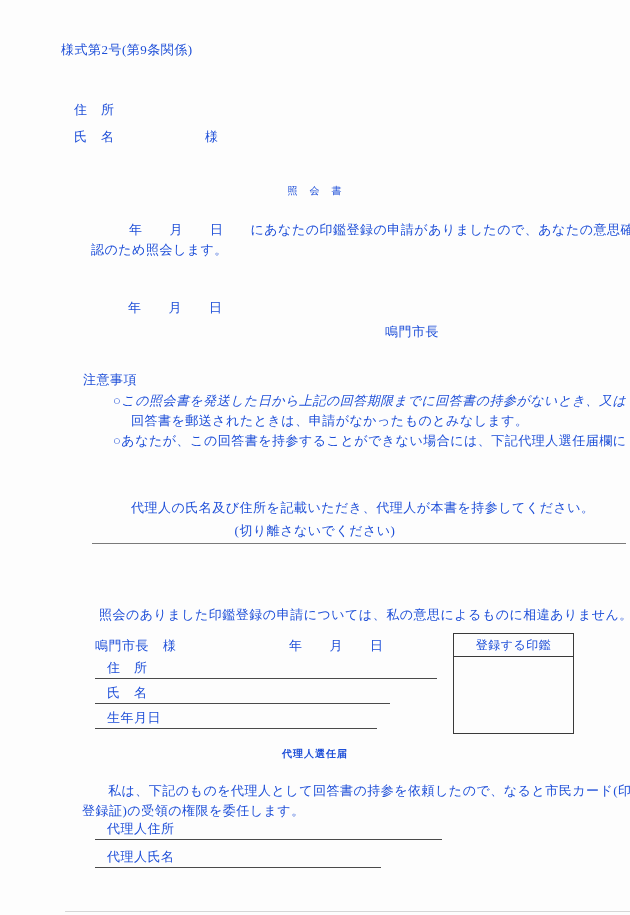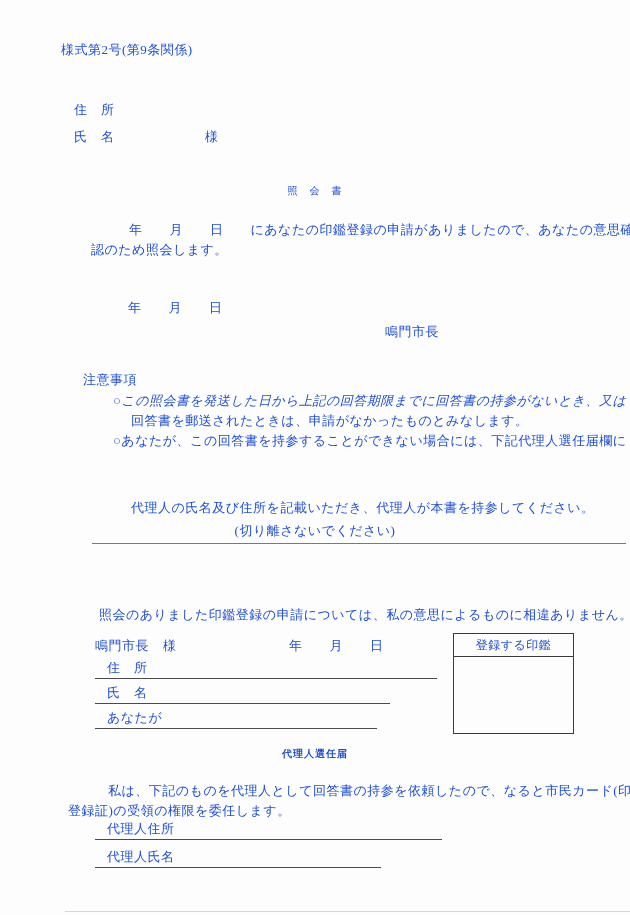--- a/index.html
+++ b/index.html
@@ -99,26 +99,26 @@
     <div class="bd"></div>
   </div>
 
   <div class="field" style="left:95px; top:658px; width:342px;">
     <span class="lbl">住　所</span>
   </div>
   <div class="field" style="left:95px; top:683px; width:295px;">
     <span class="lbl">氏　名</span>
   </div>
   <div class="field" style="left:95px; top:708px; width:282px;">
-    <span class="lbl">あなたが</span>
+    <span class="lbl">生年月日</span>
   </div>
 
   <div class="t center title" style="top:747px;font-weight:bold;">代理人選任届</div>
   <div class="t" style="left:108px; top:782px;">私は、下記のものを代理人として回答書の持参を依頼したので、なると市民カード(印鑑</div>
-  <div class="t" style="left:68px; top:802px;">登録証)の受領の権限を委任します。</div>
+  <div class="t" style="left:82px; top:802px;">登録証)の受領の権限を委任します。</div>
 
   <div class="field" style="left:95px; top:847px; width:286px;">
     <span class="lbl">代理人氏名</span>
   </div>
   <div class="field" style="left:95px; top:819px; width:347px;">
     <span class="lbl">代理人住所</span>
   </div>
 
   <div class="bottom-rule"></div>
 

